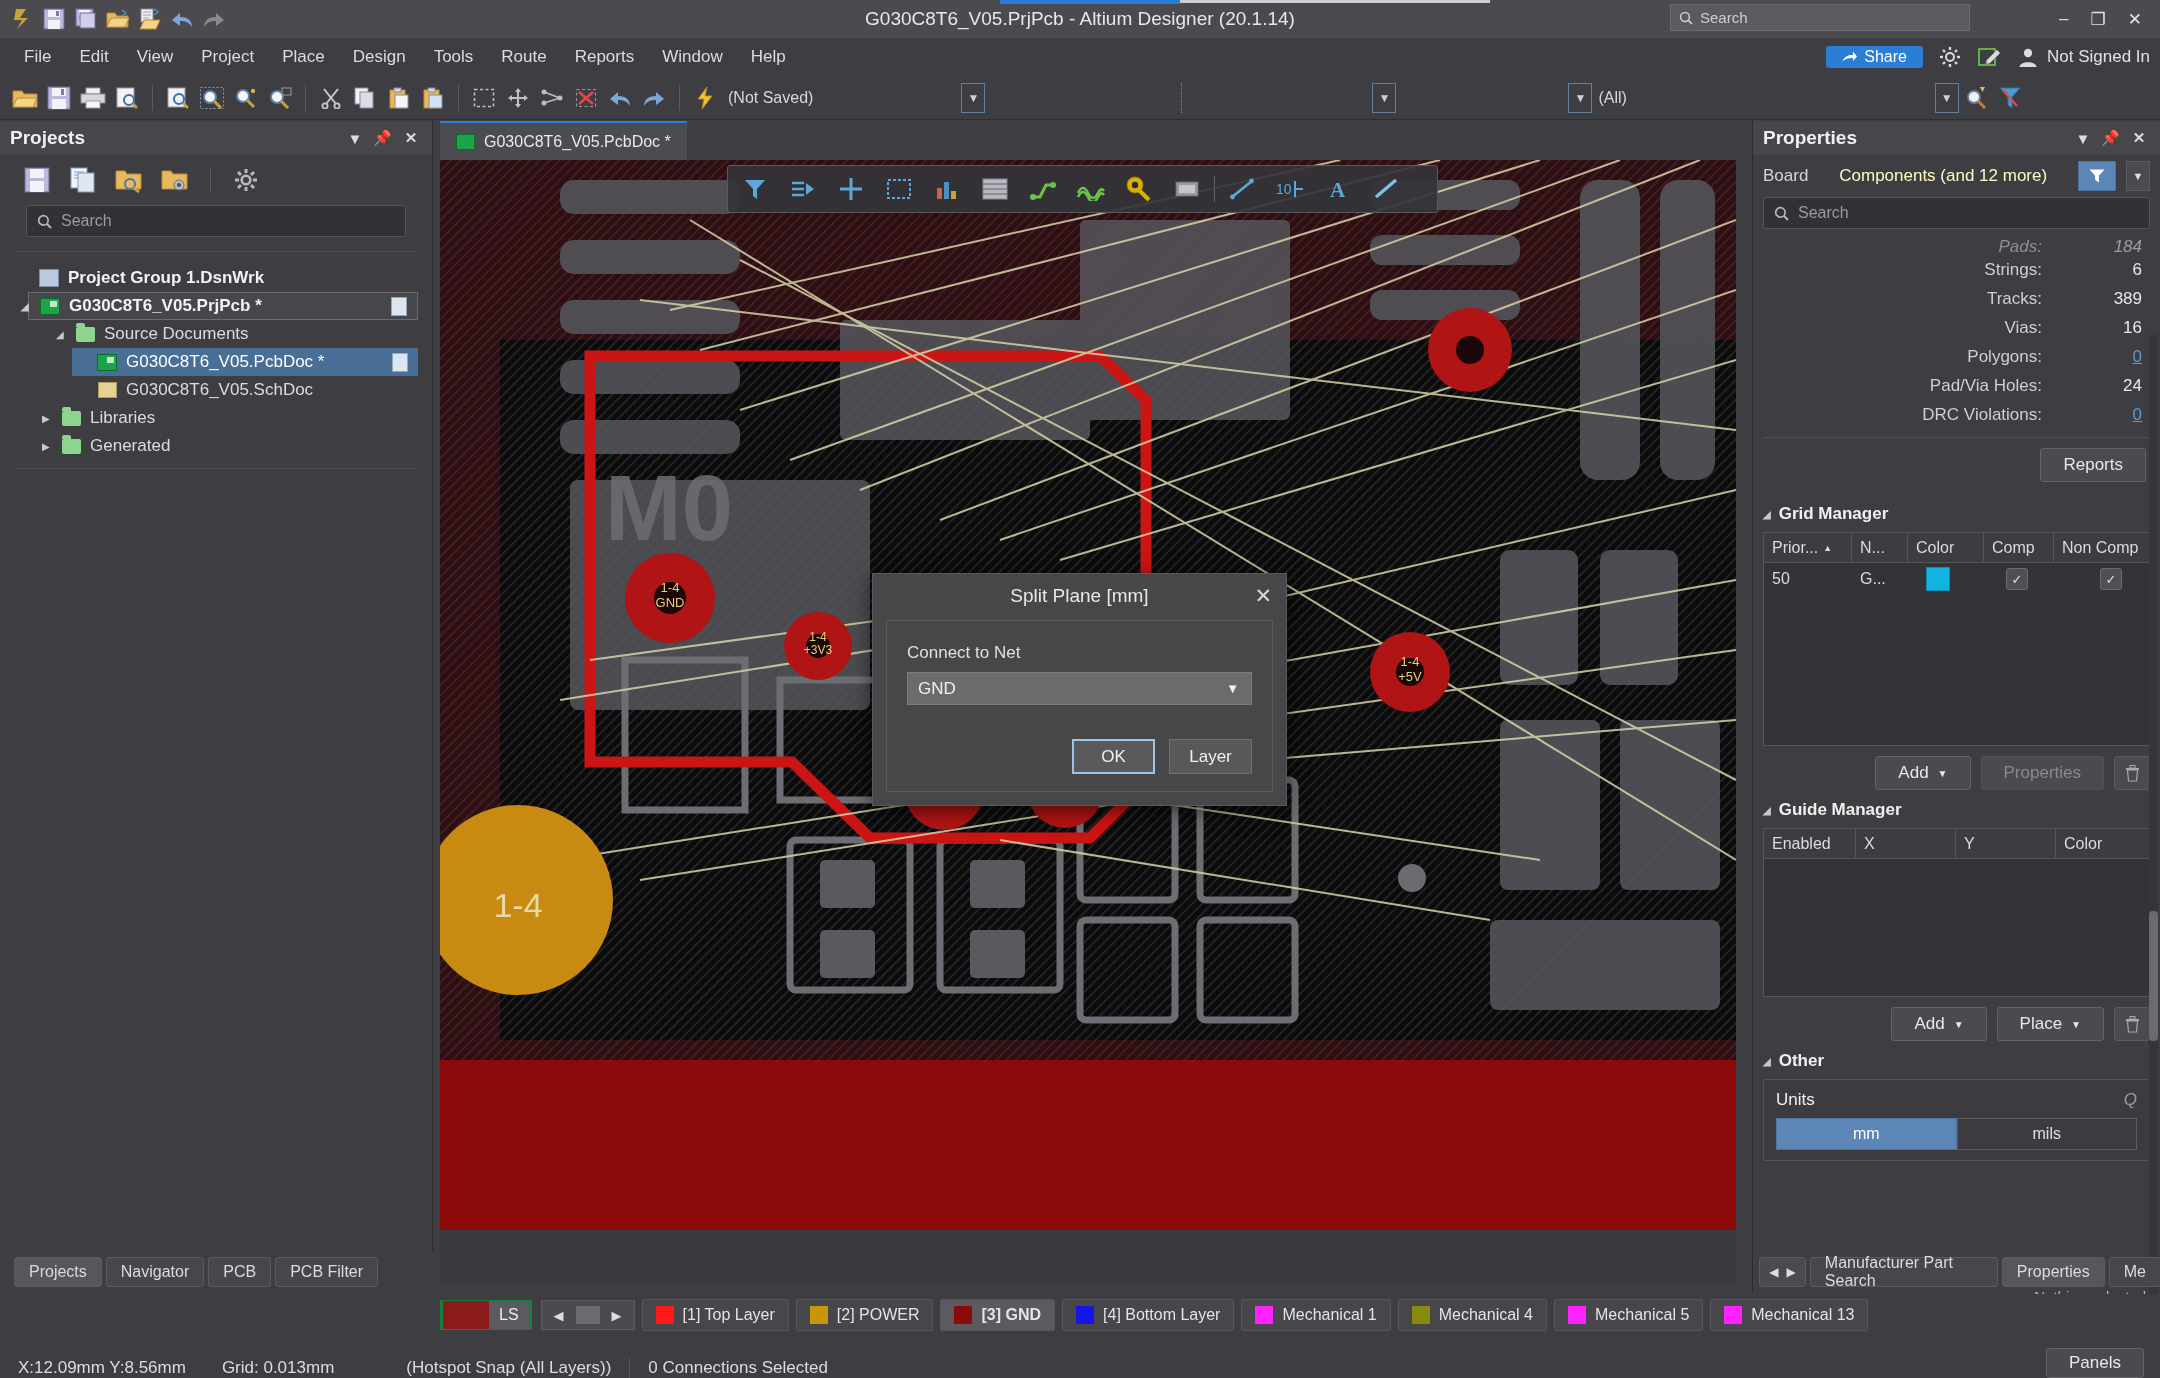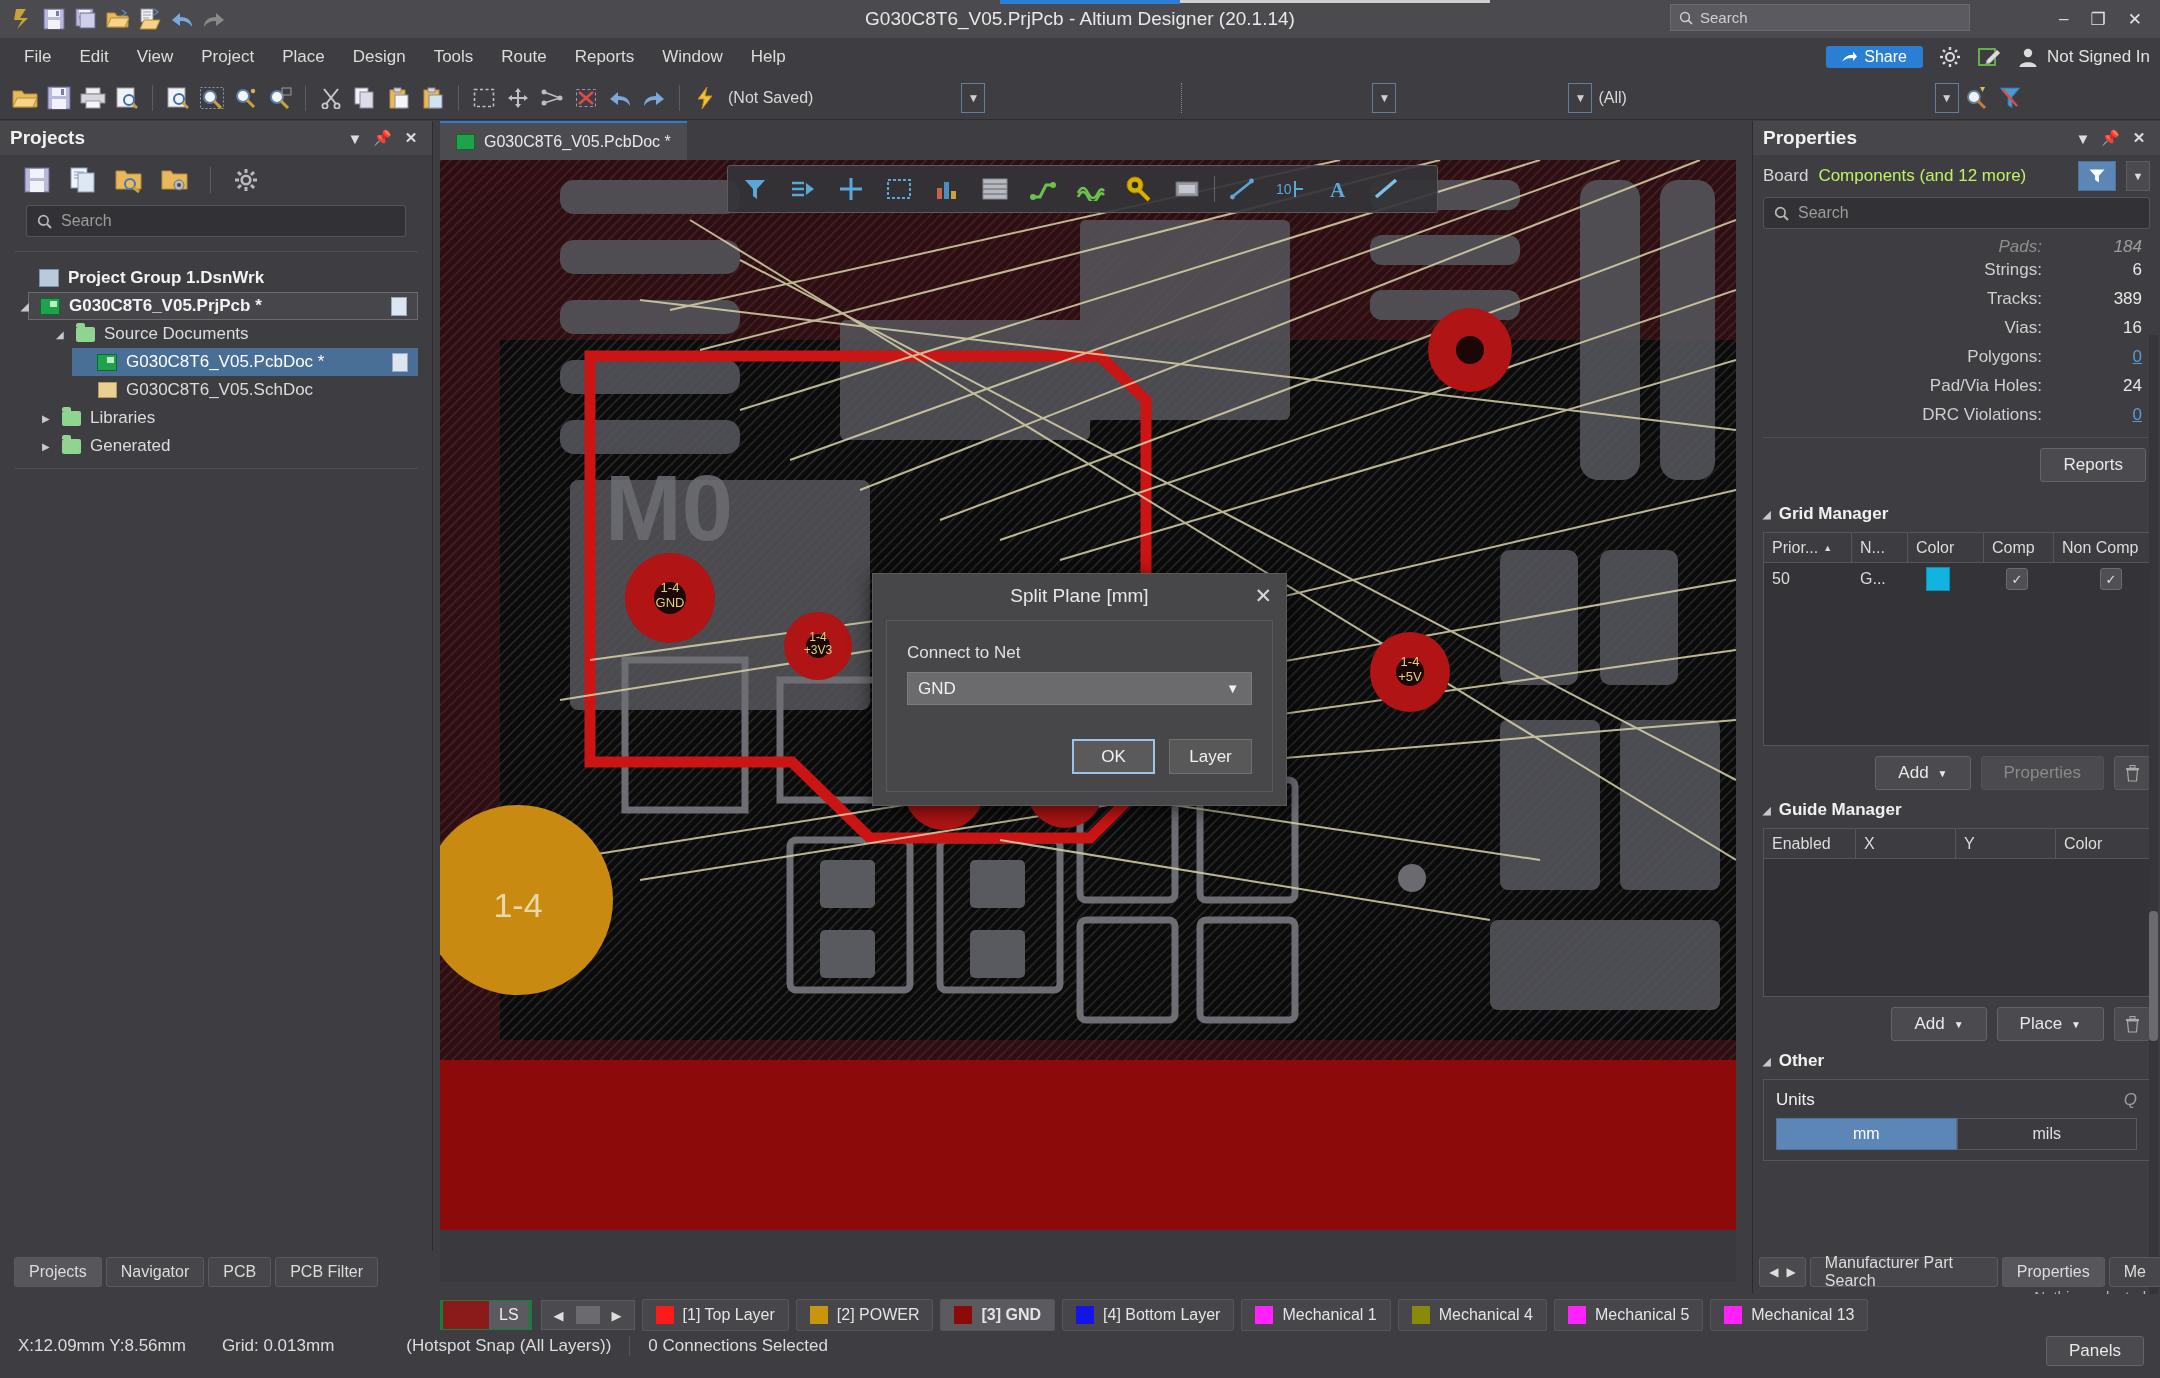--- a/index.html
+++ b/index.html
@@ -142,21 +142,21 @@
              display:flex; align-items:center; justify-content:center; font-size:17px; color:#f0f0f0; }
   .dlg-btn.def { border:2px solid #9dc3e6; background:#5a5a5c; }
 
   
   .props {
     position:absolute; left:1752px; top:121px; width:408px; height:1172px;
     background:#3e3e42; border-left:1px solid #2b2b2e;
   }
   .pr-board { height:42px; display:flex; align-items:center; padding:0 10px; gap:10px; font-size:17px; }
   .pr-board .lbl { color:#d6d6d6; }
-  .pr-board .val { flex:1; color:#bef264; text-align:left; }
+  .pr-board .val { flex:1; color:#fef9c3; text-align:center; }
   .fbtn { width:38px; height:30px; background:#5b86b5; display:flex; align-items:center; justify-content:center;
           border:1px solid #4c74a0; font-size:16px; color:#fff; }
   .fbtn2 { width:24px; height:30px; background:#4a4a4f; display:flex; align-items:center; justify-content:center;
            border:1px solid #5a5a5f; font-size:11px; color:#ddd; }
   .pr-search { margin:0 10px; height:32px; background:#323236; border:1px solid #555559; border-radius:3px;
                display:flex; align-items:center; padding:0 10px; gap:9px; color:#9b9b9b; font-size:16px; }
   .pr-stats { margin:10px 18px 0 10px; }
   .srow { display:flex; justify-content:flex-end; align-items:center; height:29px; font-size:17px; }
   .srow .k { color:#cfcfcf; text-align:right; }
   .srow .v { width:100px; text-align:right; padding-left:13px; color:#e8e8e8; }
@@ -206,21 +206,21 @@
   .arrbtn span { padding:0 12px; font-size:13px; color:#ddd; }
   .arrbtn .vs { width:1px; height:18px; background:#6a6a70; }
   .ltab { height:32px; display:flex; align-items:center; gap:9px; padding:0 13px;
           background:#46464b; border:1px solid #56565b; border-radius:2px; font-size:16px; color:#e4e4e4; margin-left:4px; }
   .ltab.active { background:#5a5a60; font-weight:bold; }
   .ltab .sq { width:18px; height:18px; }
 
   
   .statusbar {
     position:absolute; left:0; bottom:0; width:2160px; height:42px; background:#3e3e42;
-    display:flex; align-items:flex-start; font-size:17px; color:#dcdcdc;
+    display:flex; align-items:flex-end; font-size:17px; color:#dcdcdc;
   }
   .st { padding:0 18px; }
   .st.bord { border-left:1px solid #56565b; }
   .panels-btn { position:absolute; right:16px; height:30px; padding:0 22px; background:#4a4a4f;
                 border:1px solid #63636a; border-radius:3px; display:flex; align-items:center;
                 justify-content:center; font-size:17px; color:#e8e8e8; }
 
   
   .wm { position:absolute; left:1740px; top:1255px; font-size:55px; font-weight:bold; color:rgba(255,255,255,0.88);
         letter-spacing:2px; z-index:60; pointer-events:none; white-space:nowrap; }

